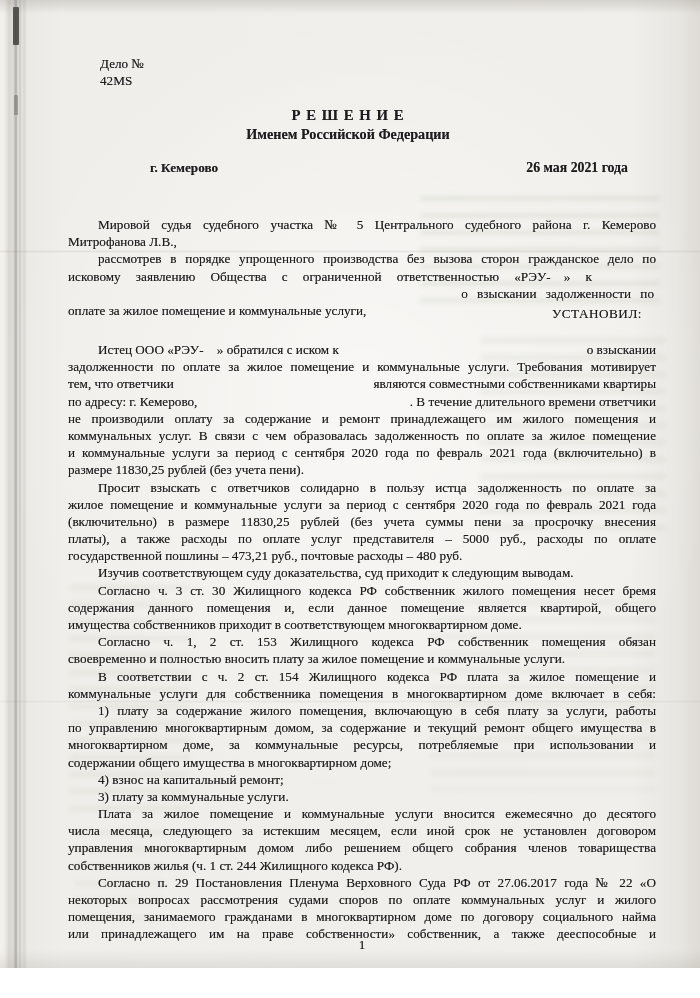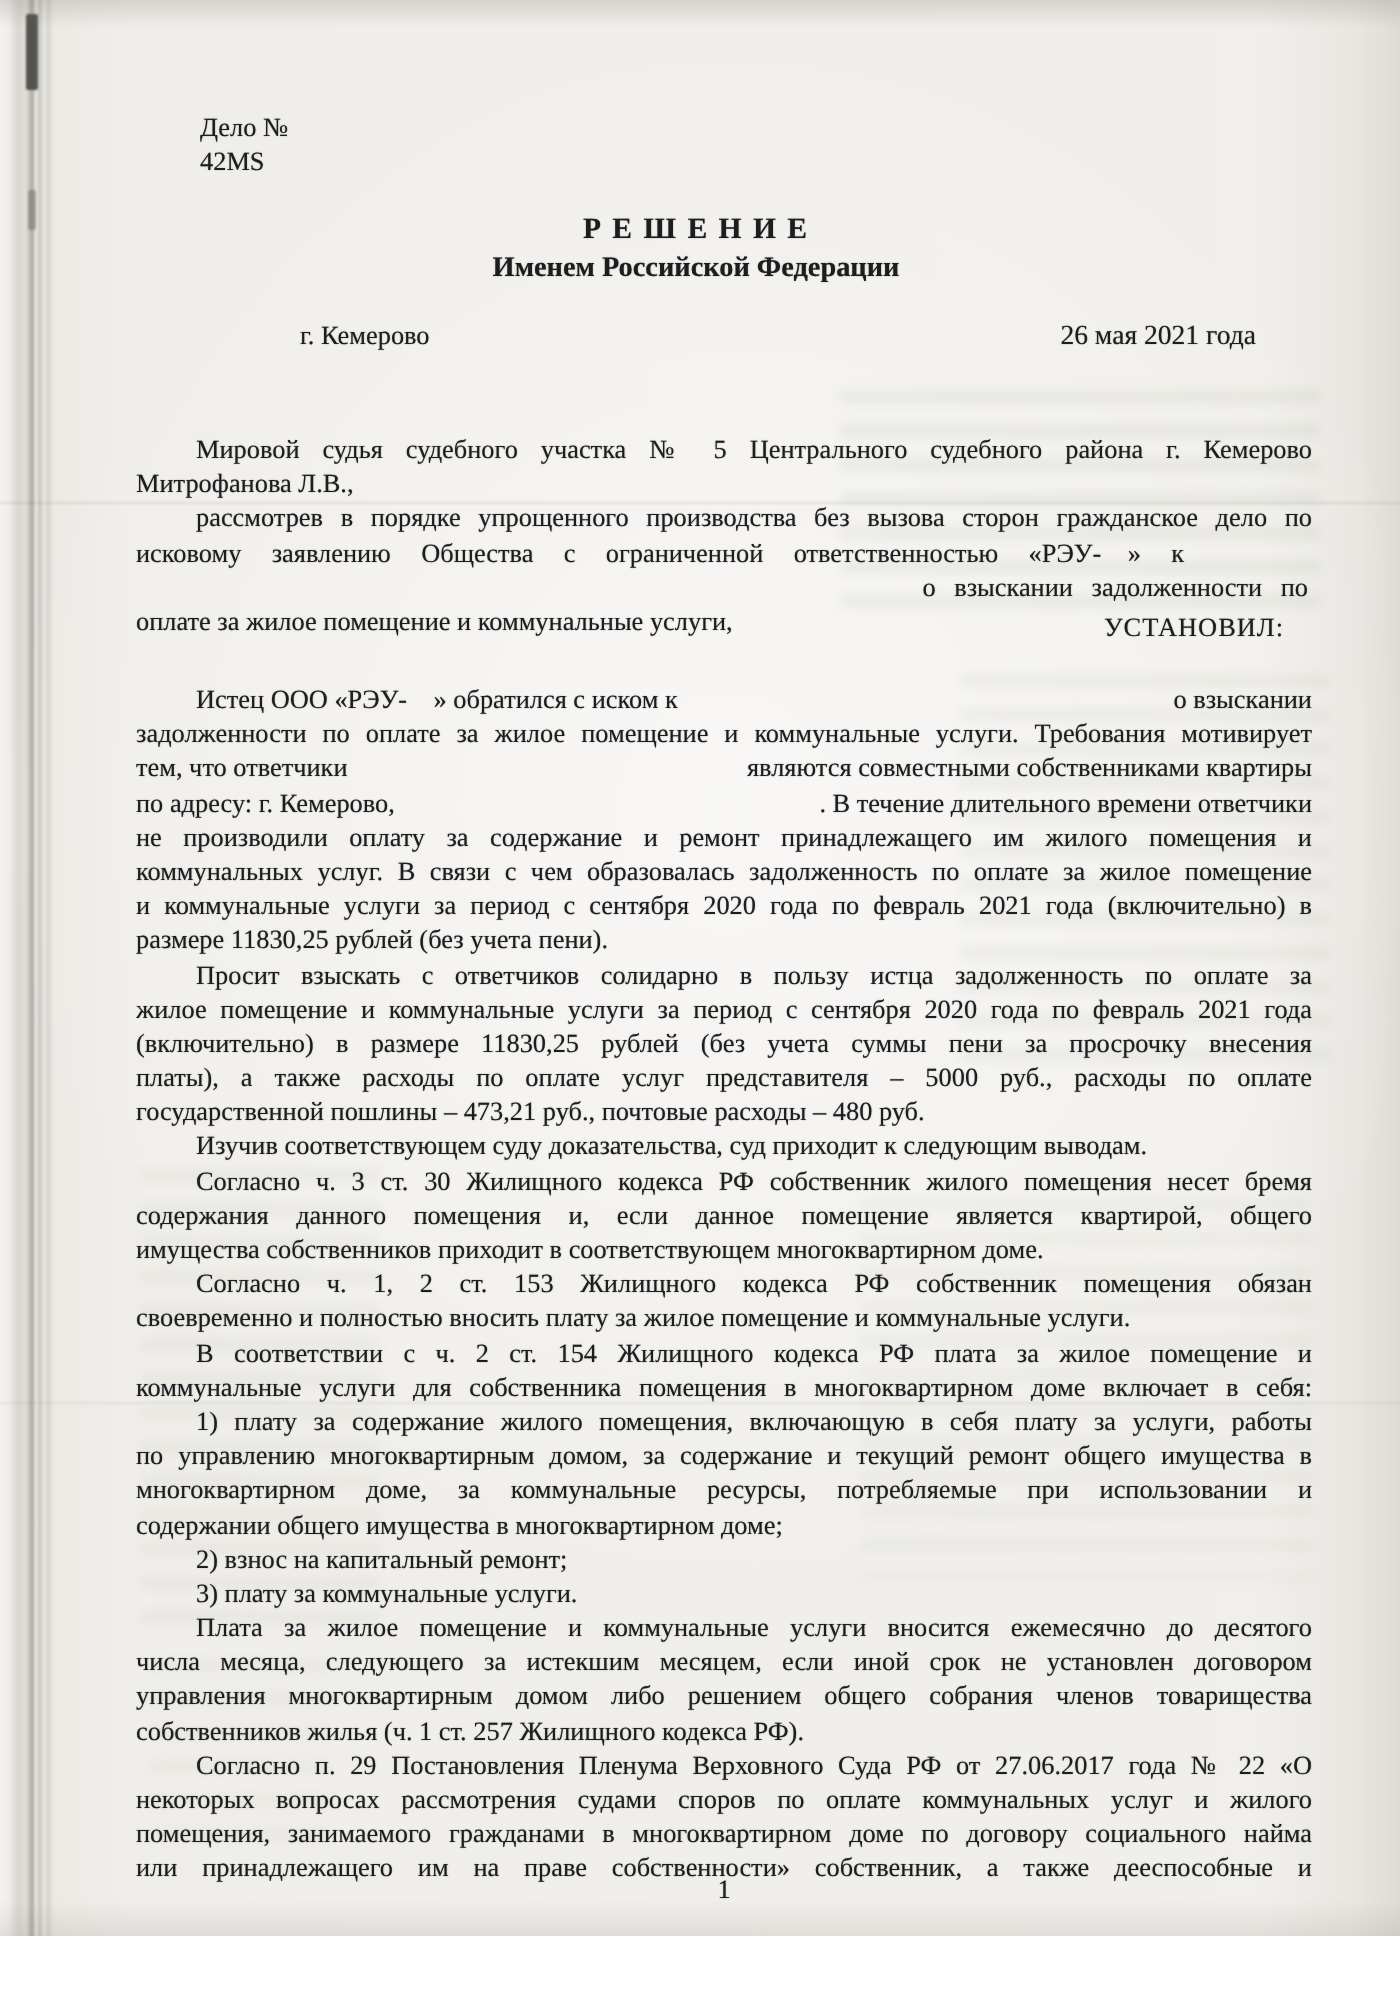--- a/index.html
+++ b/index.html
@@ -33,21 +33,21 @@
   .b3{left:70px;top:585px;width:120px;height:230px;opacity:.40;}
   .b4{left:430px;top:600px;width:225px;height:190px;opacity:.35;}
   .b5{left:75px;top:830px;width:90px;height:90px;opacity:.35;}
 
   .doc{position:absolute;left:68px;width:588px;color:#1d1d1f;
     text-shadow:0 0 0.6px rgba(25,25,28,0.55);font-size:13.2px;}
   .case-block{top:55px;line-height:17.5px;padding-left:32px;}
   .title-block{top:106px;text-align:center;transform:translateX(-14px);line-height:19px;}
   .title{font-weight:bold;font-size:14.8px;letter-spacing:1px;}
   .subtitle{font-weight:bold;font-size:14.2px;}
-  .place-row{top:160px;display:flex;justify-content:space-between;}
+  .place-row{top:160px;display:flex;justify-content:space-between;font-weight:bold;}
   .place{padding-left:82px;}
   .date{padding-right:28px;font-size:13.8px;}
   .intro{top:191px;}
   .ustanovil{top:306px;text-align:right;transform:translateX(-14px);letter-spacing:0.5px;}
   .body-block{top:341px;}
   .pagenum{top:937px;text-align:center;}
 
   .ln{height:17.2px;line-height:17.2px;overflow:hidden;}
   .j{text-align:justify;text-align-last:justify;}
   .ind{text-indent:30px;}
@@ -122,26 +122,26 @@
     <div class="ln j">содержания данного помещения и, если данное помещение является квартирой, общего</div>
     <div class="ln">имущества собственников приходит в соответствующем многоквартирном доме.</div>
     <div class="ln j ind">Согласно ч. 1, 2 ст. 153 Жилищного кодекса РФ собственник помещения обязан</div>
     <div class="ln">своевременно и полностью вносить плату за жилое помещение и коммунальные услуги.</div>
     <div class="ln j ind">В соответствии с ч. 2 ст. 154 Жилищного кодекса РФ плата за жилое помещение и</div>
     <div class="ln j">коммунальные услуги для собственника помещения в многоквартирном доме включает в себя:</div>
     <div class="ln j ind">1) плату за содержание жилого помещения, включающую в себя плату за услуги, работы</div>
     <div class="ln j">по управлению многоквартирным домом, за содержание и текущий ремонт общего имущества в</div>
     <div class="ln j">многоквартирном доме, за коммунальные ресурсы, потребляемые при использовании и</div>
     <div class="ln">содержании общего имущества в многоквартирном доме;</div>
-    <div class="ln ind">2) взнос на капитальный ремонт;</div>
+    <div class="ln ind">4) взнос на капитальный ремонт;</div>
     <div class="ln ind">3) плату за коммунальные услуги.</div>
     <div class="ln j ind">Плата за жилое помещение и коммунальные услуги вносится ежемесячно до десятого</div>
     <div class="ln j">числа месяца, следующего за истекшим месяцем, если иной срок не установлен договором</div>
     <div class="ln j">управления многоквартирным домом либо решением общего собрания членов товарищества</div>
-    <div class="ln">собственников жилья (ч. 1 ст. 257 Жилищного кодекса РФ).</div>
+    <div class="ln">собственников жилья (ч. 1 ст. 244 Жилищного кодекса РФ).</div>
     <div class="ln j ind">Согласно п. 29 Постановления Пленума Верховного Суда РФ от 27.06.2017 года № 22 «О</div>
     <div class="ln j">некоторых вопросах рассмотрения судами споров по оплате коммунальных услуг и жилого</div>
     <div class="ln j">помещения, занимаемого гражданами в многоквартирном доме по договору социального найма</div>
     <div class="ln j">или принадлежащего им на праве собственности» собственник, а также дееспособные и</div>
   </div>
 
   <div class="doc pagenum" style="position: absolute;">1</div>
 
   <div class="crease-left"></div>
   <div class="binding-tab"></div>

